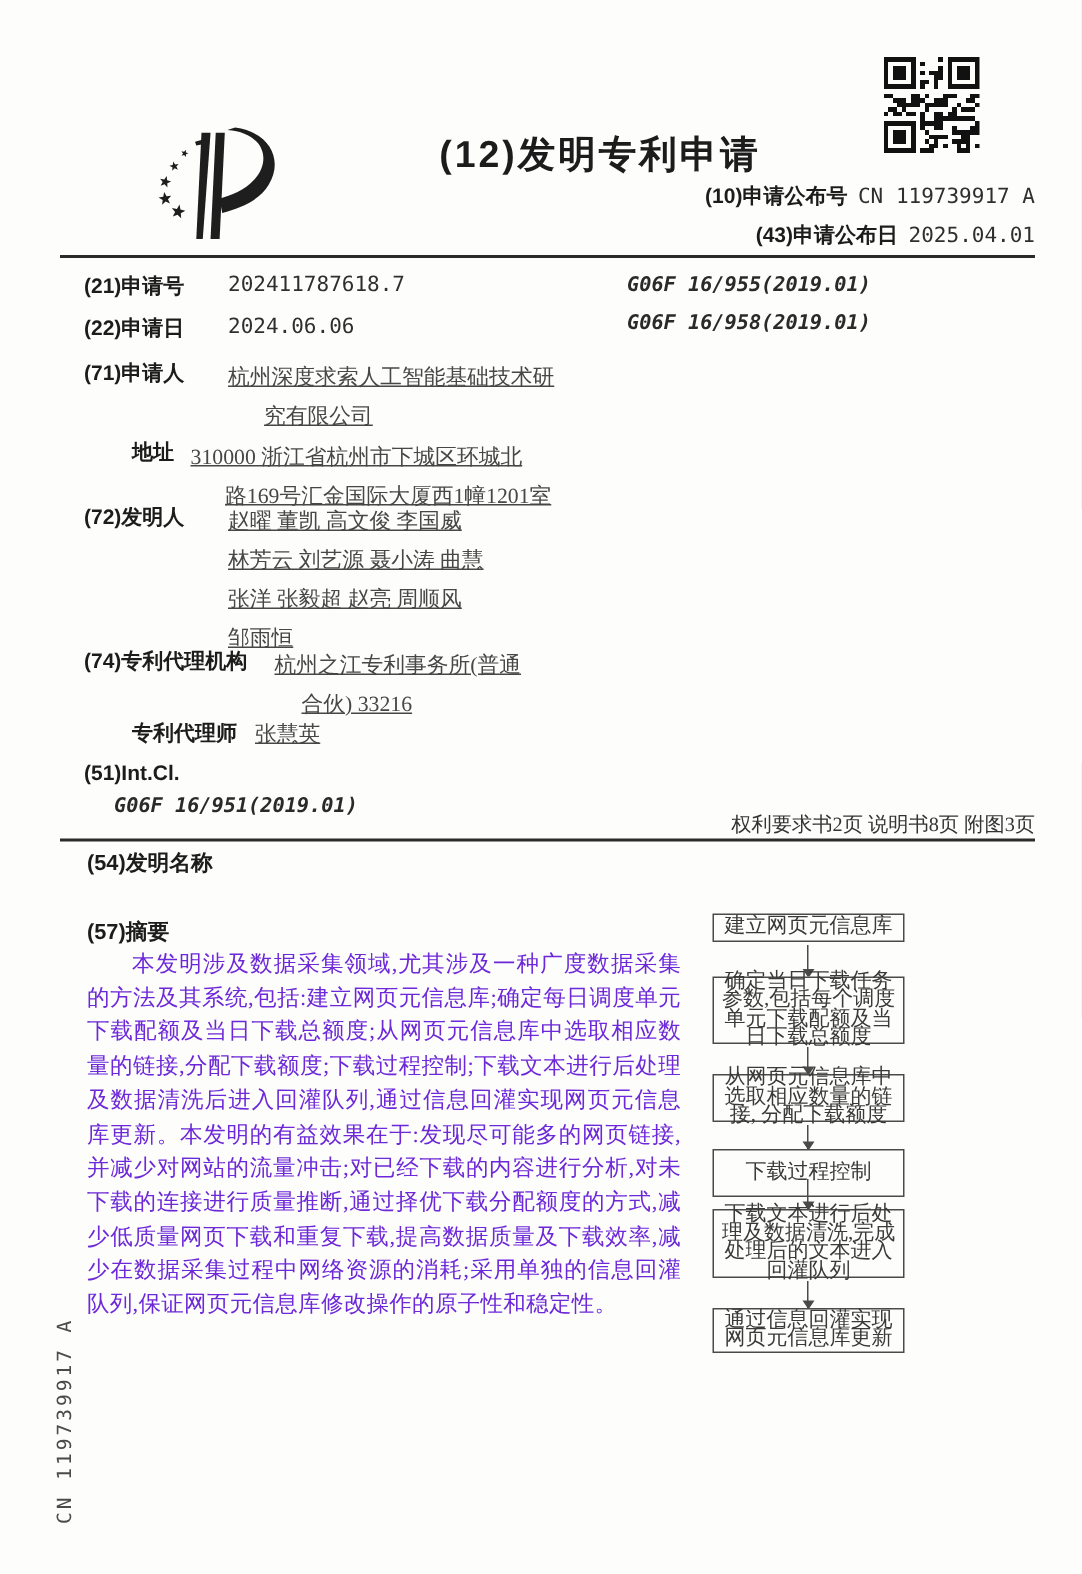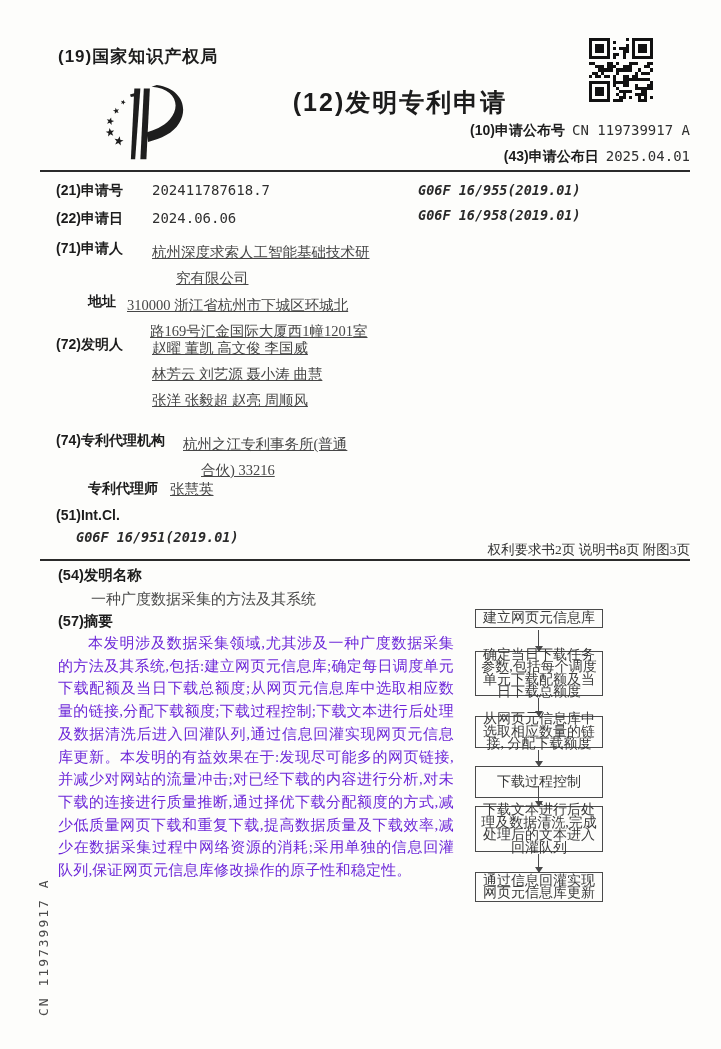--- a/index.html
+++ b/index.html
@@ -58,21 +58,20 @@
     left:36px; top:1016px; transform:rotate(-90deg); transform-origin:0 0;
     font-family:"DejaVu Sans Mono","Liberation Mono",monospace;
     font-size:13px; letter-spacing:2px; color:#4b4b4b; white-space:nowrap;
   }
 </style>
 </head>
 <body>
 
 <div class="page">
 
-  <div class="abs office lbl">(19)国家知识产权局</div>
 
   <div class="abs logo-wrap">
     <svg id="logo-svg" width="95" height="92" viewBox="0 0 110 95" aria-hidden="true">
       <path d="M49 4 L56 4 L50 86 L45 86 Z" fill="#1e1e1e"></path>
       <path d="M60 4 L67 4 L63 86 L56 86 Z" fill="#1e1e1e"></path>
       <path d="M69 2 C96 4 104 24 90 40 C82 49 72 52 63 55 L65 66 C80 62 94 56 101 44 C112 26 103 4 75 0 Z" fill="#1e1e1e"></path>
       <path d="M44 11 L51 9 L50 13 L45 14 Z" fill="#1e1e1e"></path>
     <polygon points="36.89,17.13 37.01,19.25 39.00,19.96 37.03,20.73 36.97,22.84 35.63,21.20 33.60,21.80 34.74,20.02 33.55,18.27 35.59,18.81" fill="#1e1e1e"></polygon>
         <polygon points="27.25,26.28 28.66,28.55 31.31,28.13 29.59,30.18 30.80,32.57 28.32,31.56 26.42,33.46 26.61,30.78 24.22,29.57 26.82,28.92" fill="#1e1e1e"></polygon>
         <polygon points="22.14,37.54 22.49,40.77 25.59,41.71 22.63,43.03 22.70,46.27 20.52,43.87 17.46,44.94 19.07,42.12 17.11,39.54 20.29,40.20" fill="#1e1e1e"></polygon>
@@ -244,20 +243,21 @@
   <div class="abs b-val line26" style="left:127px;top:292px">
     <div>310000 浙江省杭州市下城区环城北</div>
     <div style="margin-left:23px">路169号汇金国际大厦西1幢1201室</div>
   </div>
 
   <span class="abs lbl b-lbl" style="left:56px;top:336px">(72)发明人</span>
   <div class="abs b-val line26" style="left:152px;top:335px">
     <div>赵曜  董凯  高文俊  李国威</div>
     <div>林芳云  刘艺源  聂小涛  曲慧</div>
     <div>张洋  张毅超  赵亮  周顺风</div>
+    <div>邹雨恒</div>
   </div>
 
   <span class="abs lbl b-lbl" style="left:56px;top:432px">(74)专利代理机构</span>
   <div class="abs b-val line26" style="left:183px;top:431px">
     <div>杭州之江专利事务所(普通</div>
     <div style="margin-left:18px">合伙)  33216</div>
   </div>
 
   <span class="abs lbl b-lbl" style="left:88px;top:480px">专利代理师</span>
   <span class="abs b-val" style="left:170px;top:480px">张慧英</span>
@@ -266,21 +266,20 @@
   <span class="abs ipc" style="left:76px;top:529px">G06F 16/951(2019.01)</span>
 
   <span class="abs ipc" style="left:418px;top:182px">G06F 16/955(2019.01)</span>
   <span class="abs ipc" style="left:418px;top:207px">G06F 16/958(2019.01)</span>
 
   <div class="abs" style="left:380px;top:541px;width:310px;text-align:right;font-size:13.5px;color:#333">权利要求书2页  说明书8页  附图3页</div>
 
   <div class="abs rule2"></div>
 
   <span class="abs lbl sec-lbl" style="left:58px;top:566px">(54)发明名称</span>
-  <span class="abs inv-title" style="left:91px;top:590px">一种广度数据采集的方法及其系统</span>
   <span class="abs lbl sec-lbl" style="left:58px;top:612px">(57)摘要</span>
   <p class="abs abstract">本发明涉及数据采集领域,尤其涉及一种广度数据采集的方法及其系统,包括:建立网页元信息库;确定每日调度单元下载配额及当日下载总额度;从网页元信息库中选取相应数量的链接,分配下载额度;下载过程控制;下载文本进行后处理及数据清洗后进入回灌队列,通过信息回灌实现网页元信息库更新。本发明的有益效果在于:发现尽可能多的网页链接,并减少对网站的流量冲击;对已经下载的内容进行分析,对未下载的连接进行质量推断,通过择优下载分配额度的方式,减少低质量网页下载和重复下载,提高数据质量及下载效率,减少在数据采集过程中网络资源的消耗;采用单独的信息回灌队列,保证网页元信息库修改操作的原子性和稳定性。</p>
 
   <div>
     <div class="fc-box" style="top:609px;height:19px">建立网页元信息库</div>
     <div class="fc-arrow" style="top:630px;height:21px"></div>
     <div class="fc-box" style="top:651px;height:45px">确定当日下载任务参数,包括每个调度单元下载配额及当日下载总额度</div>
     <div class="fc-arrow" style="top:698px;height:18px"></div>
     <div class="fc-box" style="top:716px;height:32px">从网页元信息库中选取相应数量的链接, 分配下载额度</div>
     <div class="fc-arrow" style="top:750px;height:16px"></div>

